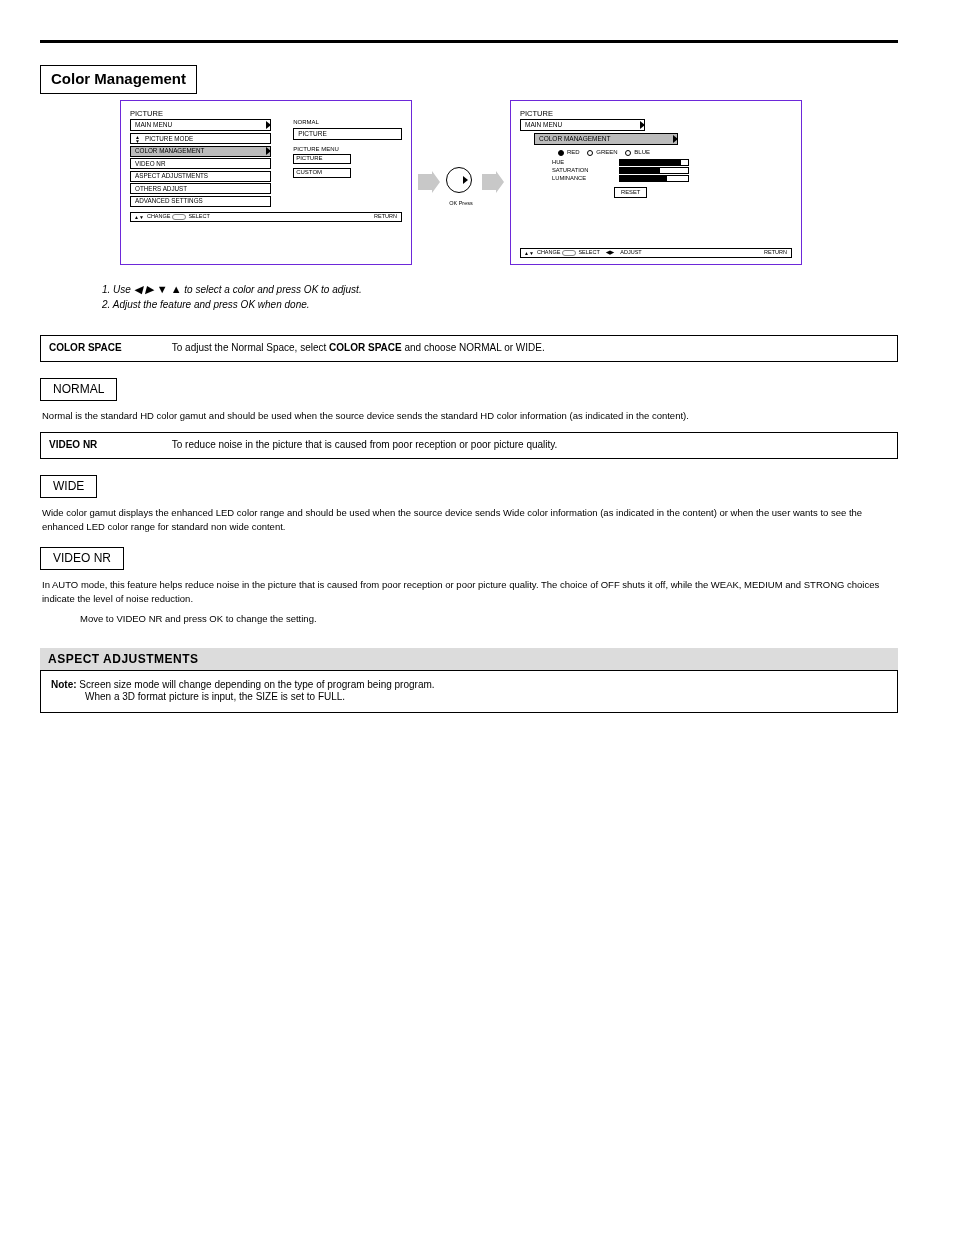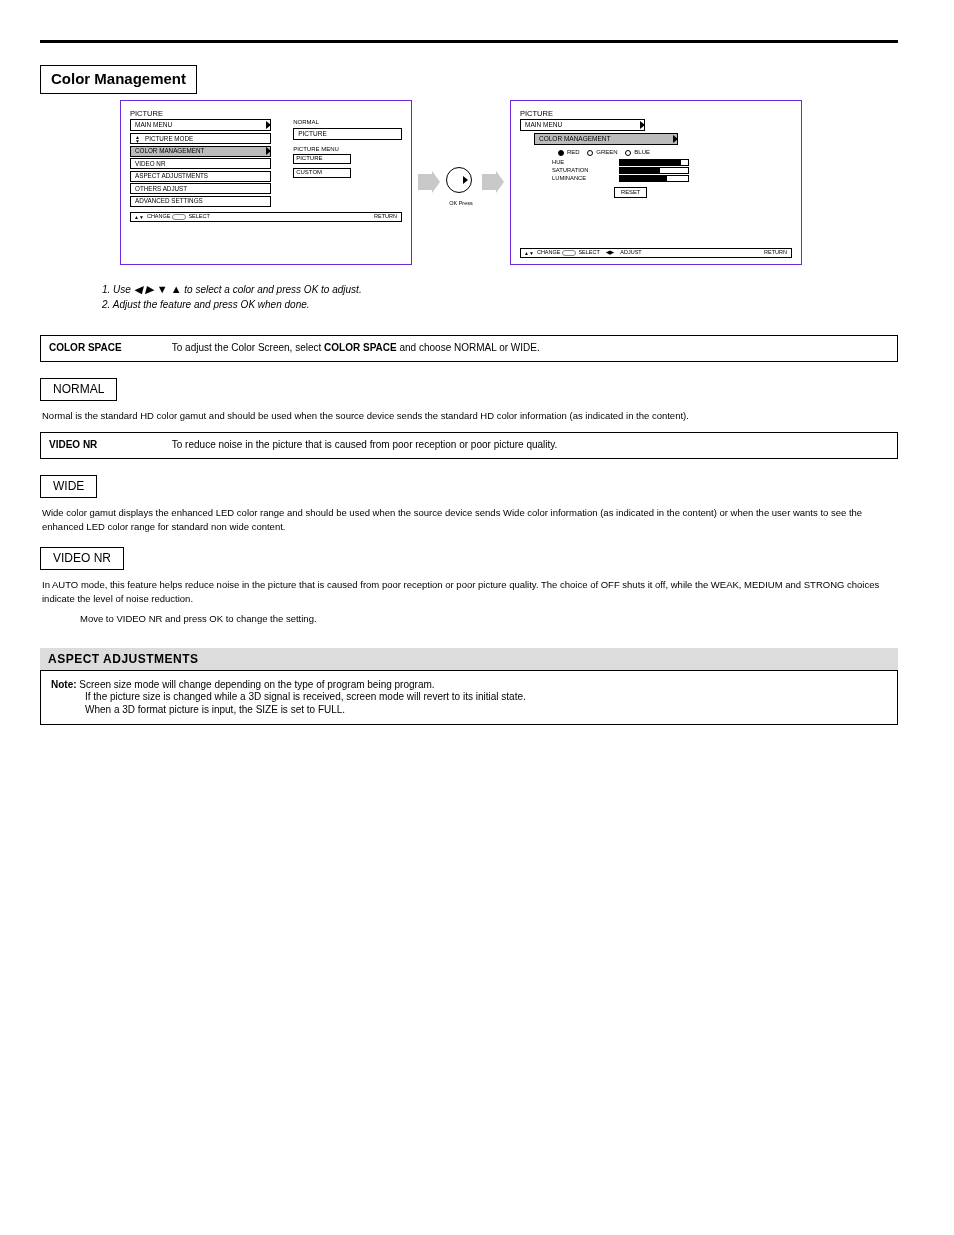--- a/index.html
+++ b/index.html
@@ -328,21 +328,21 @@
     <span class="arrow-icons">◀ ▶ ▼ ▲</span>
     <span> to select a color and press OK to adjust.</span>
   </div>
   <div class="step-label" style="margin-bottom:24px;">
     <span>2. </span><span>Adjust the feature and press OK when done.</span>
   </div>
 
   <div class="wide-box">
     <span class="lbl">COLOR SPACE</span>
     <span class="desc">
-      <span>To adjust the Color Screen, select </span><strong>COLOR SPACE</strong><span> and choose NORMAL or WIDE.</span>
+      <span>To adjust the Normal Space, select </span><strong>COLOR SPACE</strong><span> and choose NORMAL or WIDE.</span>
     </span>
   </div>
 
   <div class="sub-heading">NORMAL</div>
   <div class="para">Normal is the standard HD color gamut and should be used when the source device sends the standard HD color information (as indicated in the content).</div>
 
   <div class="wide-box">
     <span class="lbl">VIDEO NR</span>
     <span class="desc">To reduce noise in the picture that is caused from poor reception or poor picture quality.</span>
   </div>
@@ -350,17 +350,16 @@
   <div class="sub-heading">WIDE</div>
   <div class="para">Wide color gamut displays the enhanced LED color range and should be used when the source device sends Wide color information (as indicated in the content) or when the user wants to see the enhanced LED color range for standard non wide content.</div>
 
   <div class="sub-heading">VIDEO NR</div>
   <div class="para">In AUTO mode, this feature helps reduce noise in the picture that is caused from poor reception or poor picture quality. The choice of OFF shuts it off, while the WEAK, MEDIUM and STRONG choices indicate the level of noise reduction.</div>
   <div class="para" style="margin-top:-4px;margin-left:38px;">Move to VIDEO NR and press OK to change the setting.</div>
 
   <div class="gray-bar">ASPECT ADJUSTMENTS</div>
   <div class="note-box">
     <div><strong>Note: </strong><span>Screen size mode will change depending on the type of program being program.</span></div>
-    <div style="padding-left:34px;">If the picture size is changed while a 3D signal is received, screen mode will revert to its initial state.</div>
     <div style="padding-left:34px;">When a 3D format picture is input, the SIZE is set to FULL.</div>
   </div>
 
 </div>
 
 </body></html>

